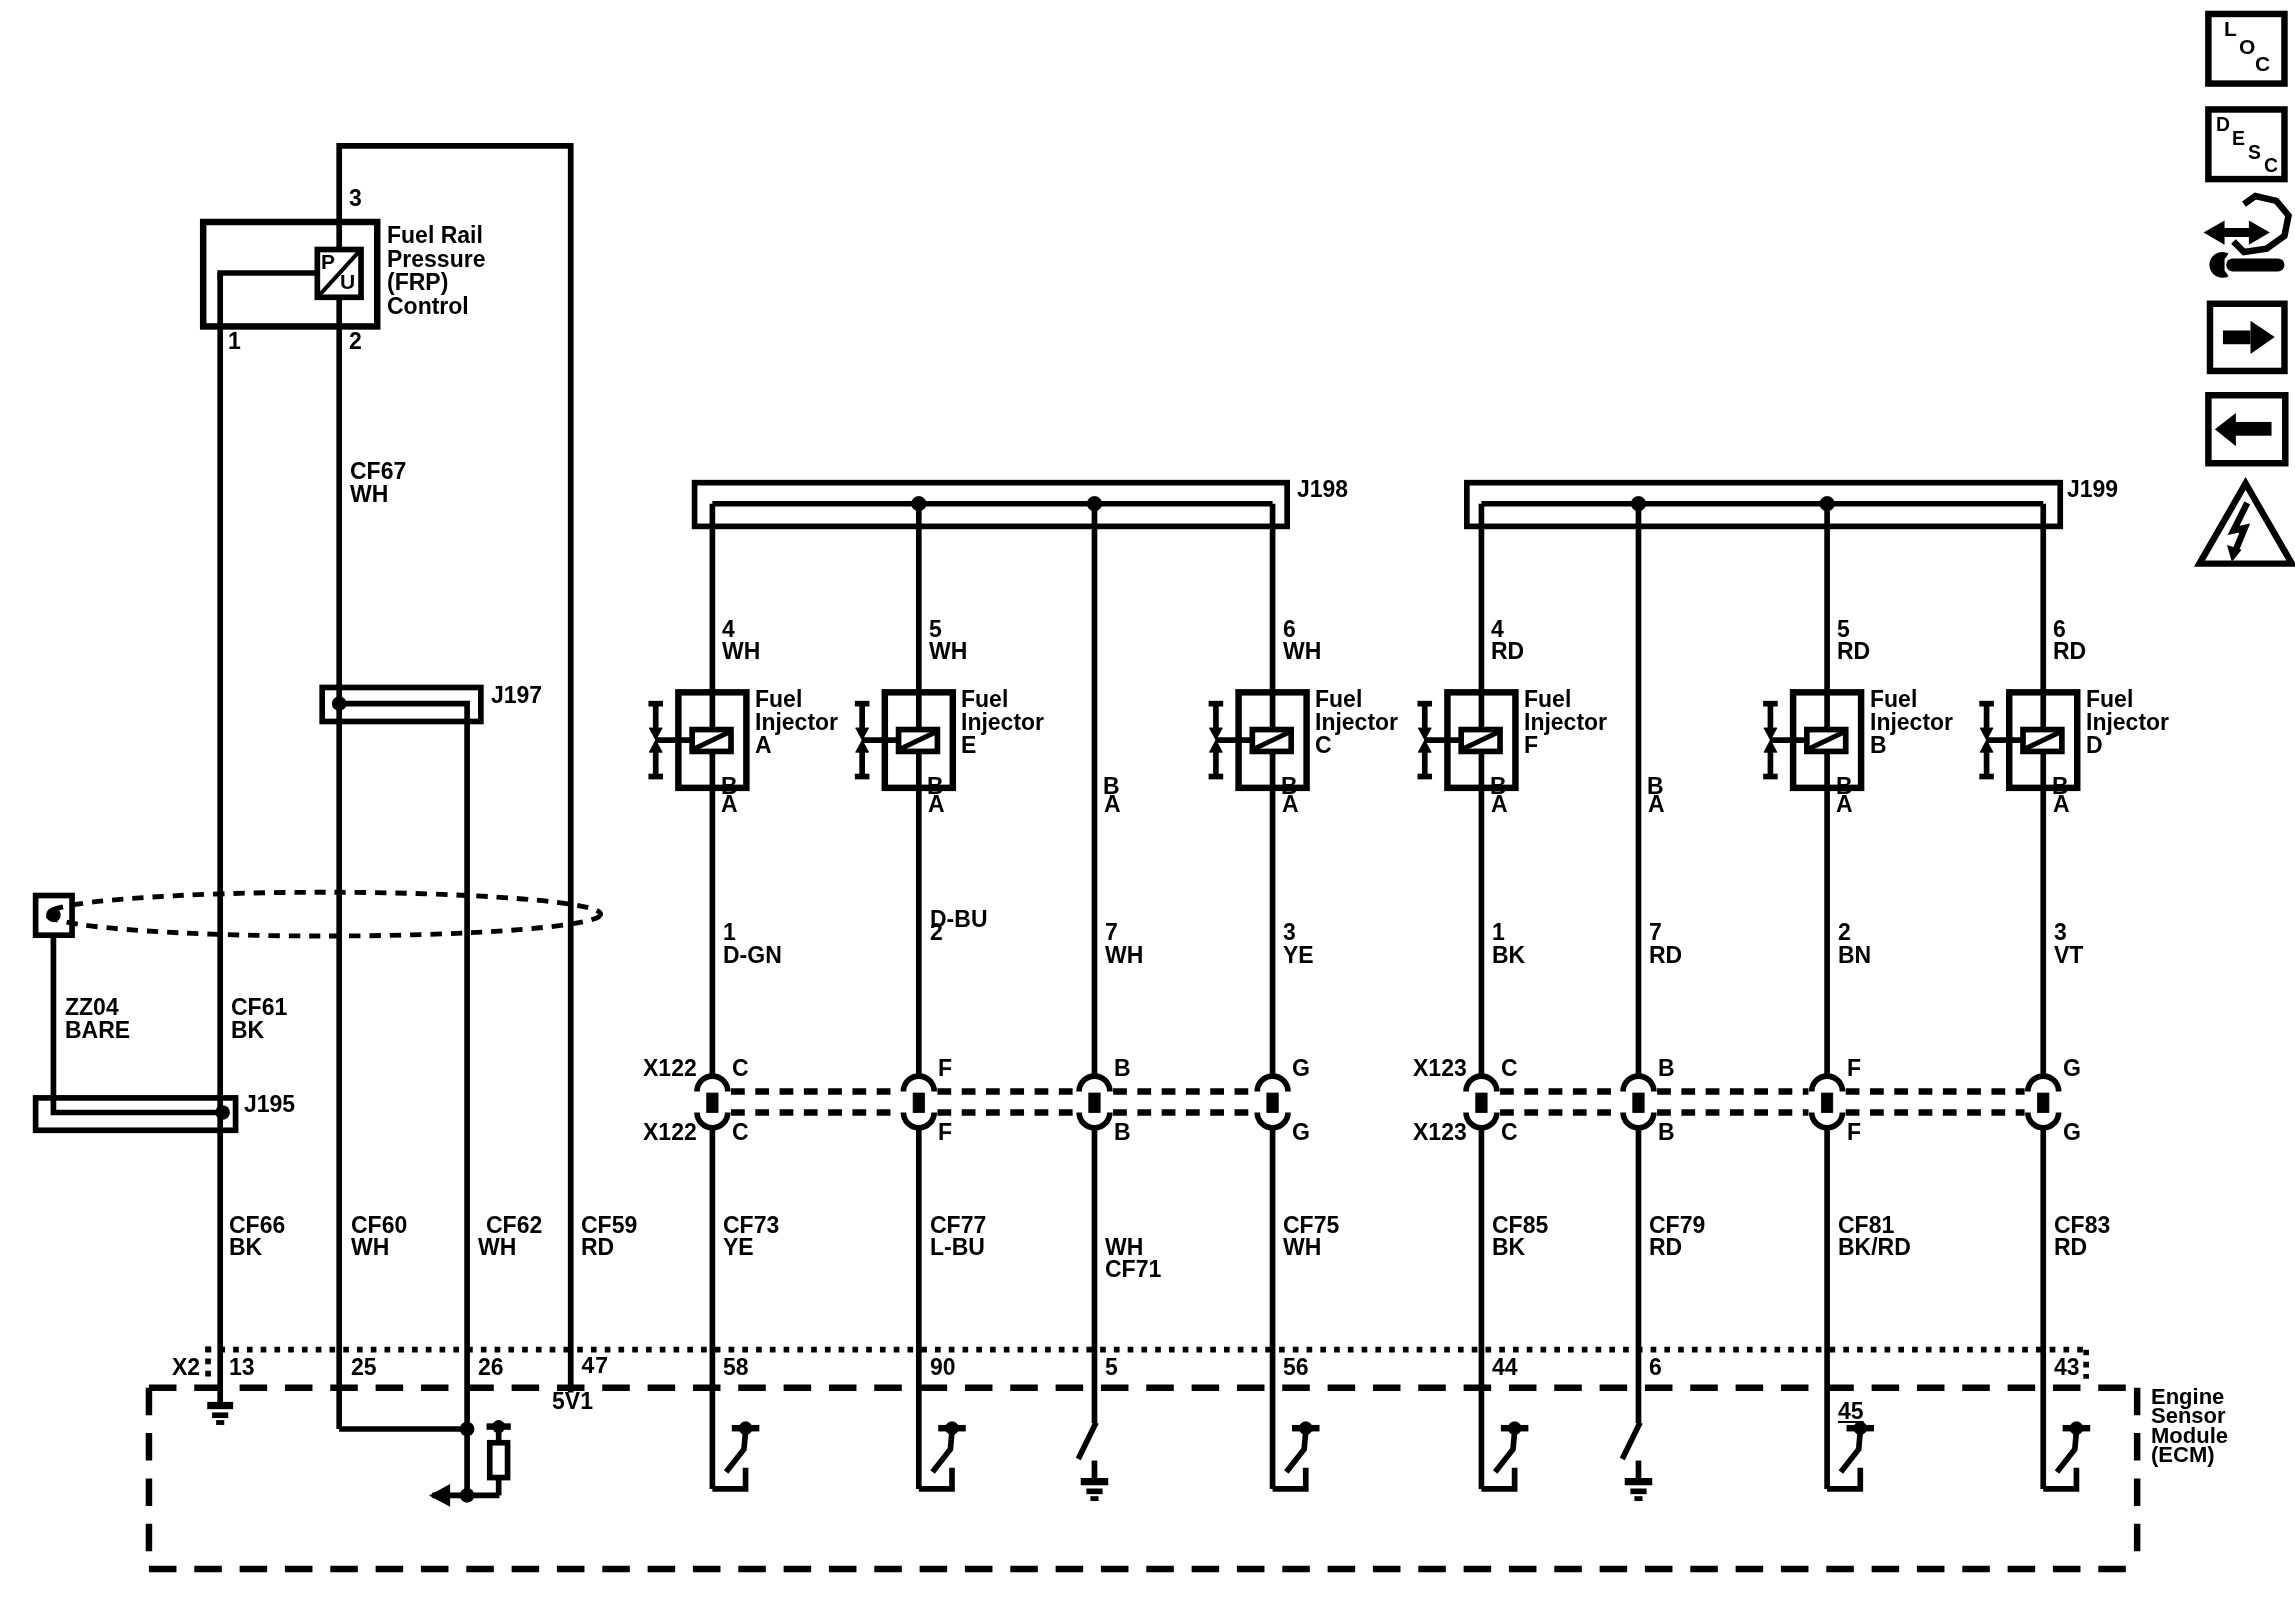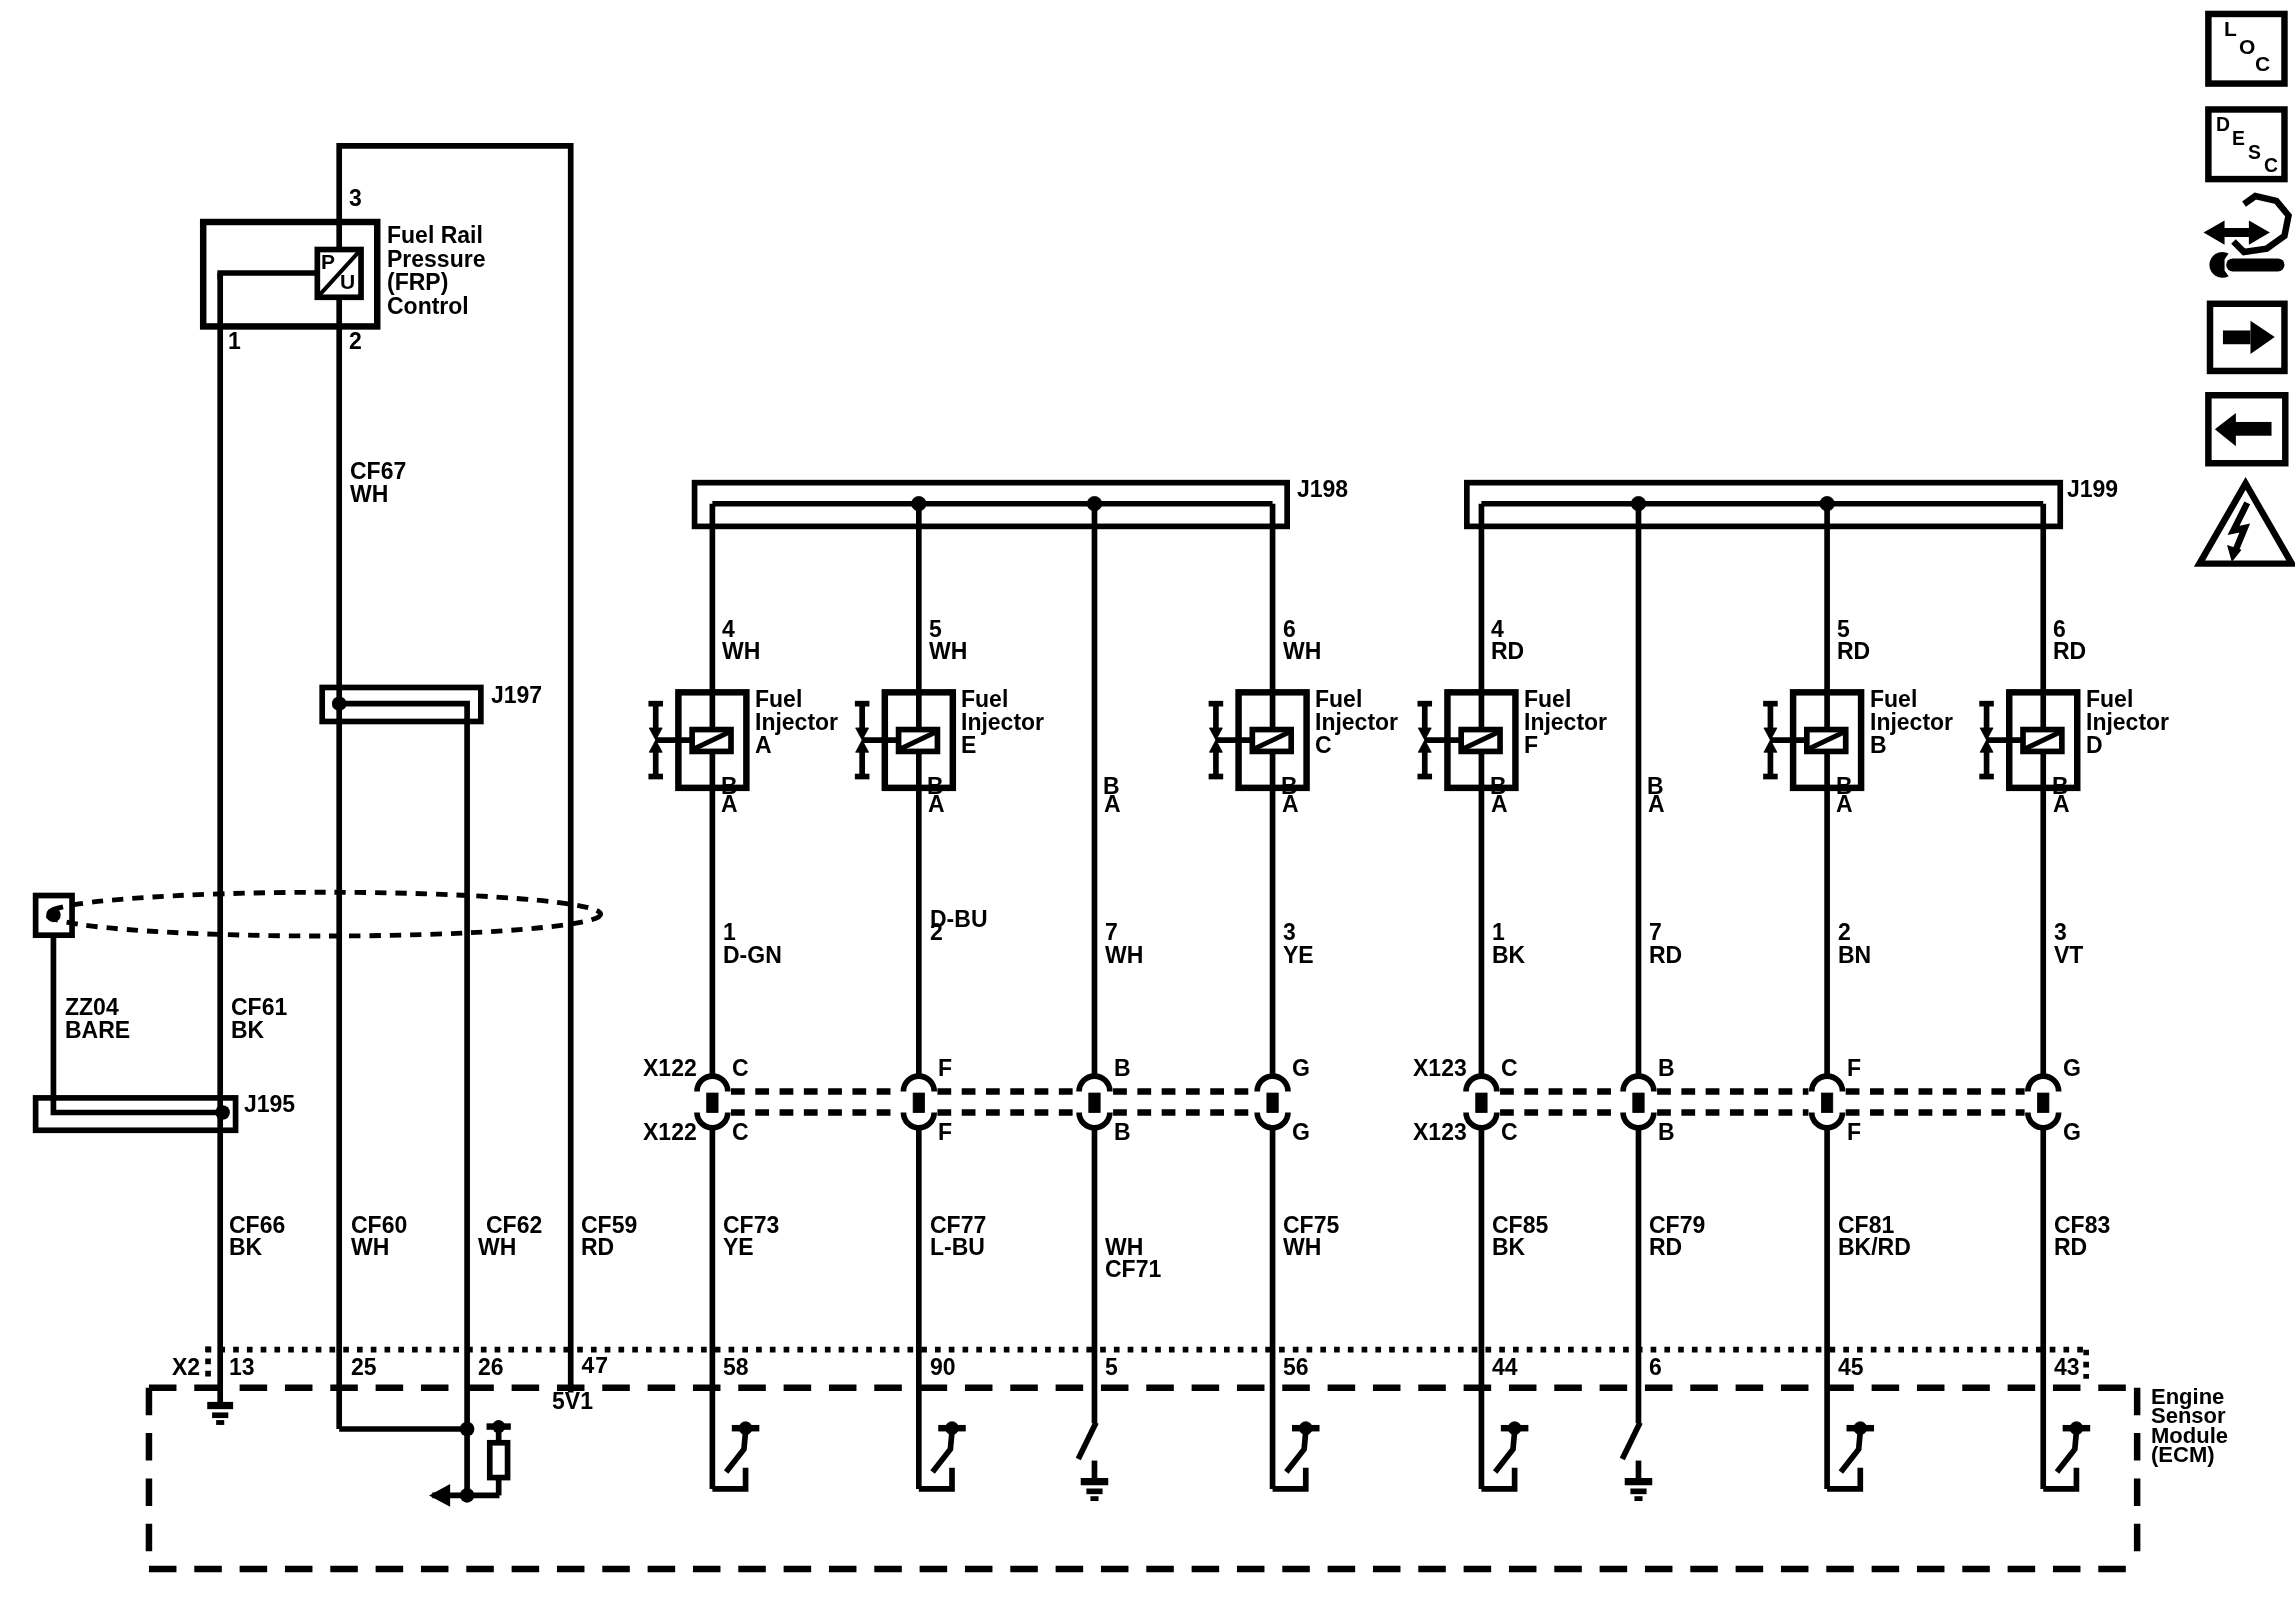--- a/index.html
+++ b/index.html
@@ -388,21 +388,21 @@
       <div class="lbl" style="left: 1870px; top: 688px;">Fuel</div>
       <div class="lbl" style="left: 1870px; top: 711px;">Injector</div>
       <div class="lbl" style="left: 1870px; top: 734px;">B</div>
       <div class="lbl" style="left: 1836px; top: 793px;">A</div>
       <div class="lbl" style="left: 1838px; top: 921px;">2</div>
       <div class="lbl" style="left: 1838px; top: 944px;">BN</div>
       <div class="lbl" style="left: 1847px; top: 1057px;">F</div>
       <div class="lbl" style="left: 1847px; top: 1121px;">F</div>
       <div class="lbl" style="left: 1838px; top: 1214px;">CF81</div>
       <div class="lbl" style="left: 1838px; top: 1236px;">BK/RD</div>
-      <div class="lbl" style="left: 1838px; top: 1356px;">45</div>
+      <div class="lbl" style="left: 1838px; top: 1400px; text-decoration: underline;">45</div>
       <div class="lbl" style="left: 2053px; top: 618px;">6</div>
       <div class="lbl" style="left: 2053px; top: 640px;">RD</div>
       <div class="lbl" style="left: 2052px; top: 775px;">B</div>
       <div class="lbl" style="left: 2086px; top: 688px;">Fuel</div>
       <div class="lbl" style="left: 2086px; top: 711px;">Injector</div>
       <div class="lbl" style="left: 2086px; top: 734px;">D</div>
       <div class="lbl" style="left: 2053px; top: 793px;">A</div>
       <div class="lbl" style="left: 2054px; top: 921px;">3</div>
       <div class="lbl" style="left: 2054px; top: 944px;">VT</div>
       <div class="lbl" style="left: 2063px; top: 1057px;">G</div>

